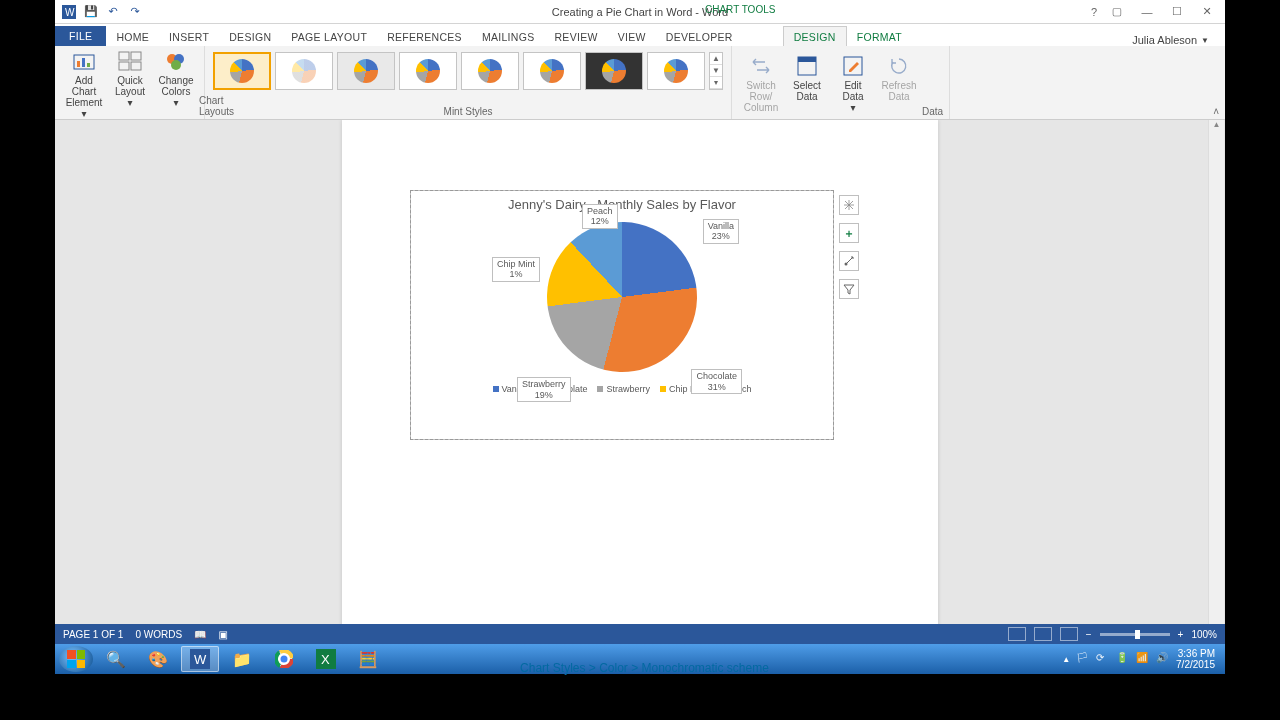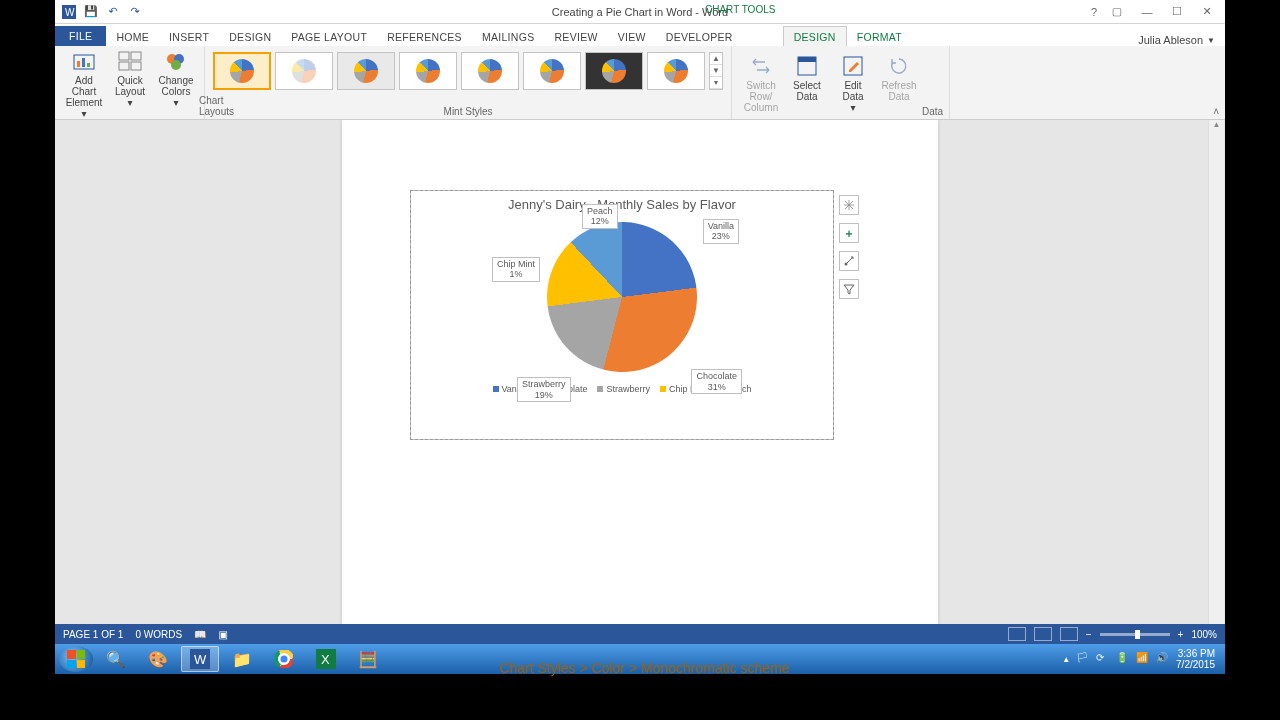--- a/index.html
+++ b/index.html
@@ -12,21 +12,21 @@
 .titlebar-center { position:absolute; left:50%; transform:translateX(-50%); display:flex; gap:6px;}
 .chart-tools { position:absolute; left:50%; transform:translateX(65px); color:#107c41; font-size:10px; top:4px; }
 .titlebar-right { margin-left:auto; display:flex; align-items:center; gap:10px; padding-right:8px; color:#666;}
 .win-btn { width:20px; text-align:center; cursor:pointer; }
 
 
 .tabs { background:#fff; height:22px; display:flex; align-items:flex-end; font-size:11px; }
 .tab { padding:4px 10px 3px; color:#444; text-transform:uppercase; cursor:pointer; letter-spacing:0.3px; font-size:10.5px;}
 .tab.file { background:#2b579a; color:#fff; padding:4px 14px;}
 .tab.active-ctx { background:#f3f3f3; color:#107c41; border:1px solid #ccc; border-bottom:none;}
-.tabs-right { margin-left:auto; padding-right:10px; font-size:11px; color:#444; display:flex; align-items:center; gap:4px;}
+.tabs-right { margin-left:auto; padding-right:16px; font-size:11px; color:#444; display:flex; align-items:center; gap:4px;}
 
 
 .ribbon { background:#f3f3f3; height:74px; display:flex; border-bottom:1px solid #ccc; font-size:10px; color:#444; position:relative;}
 .ribbon-group { border-right:1px solid #ddd; padding:2px 6px 0; display:flex; flex-direction:row; align-items:center; }
 .ribbon-group-label { font-size:10px; color:#666; margin-top:auto; padding-bottom:2px;}
 .big-btn { display:flex; flex-direction:column; align-items:center; justify-content:flex-start; padding:2px 4px; cursor:pointer; text-align:center; line-height:1.1; font-size:10px; width:46px;}
 .big-btn .ico { width:28px; height:24px; margin-bottom:2px; display:flex; align-items:center; justify-content:center;}
 .big-btn.disabled { opacity:0.45; }
 .layouts { display:flex; gap:0;}
 .styles-gallery { display:flex; gap:4px; align-items:center; padding:4px 2px;}
@@ -83,21 +83,21 @@
 .orb { width:18px; height:18px; display:grid; grid-template:1fr 1fr/1fr 1fr; gap:1px;}
 .orb div:nth-child(1){background:#f25022;} .orb div:nth-child(2){background:#7fba00;}
 .orb div:nth-child(3){background:#00a4ef;} .orb div:nth-child(4){background:#ffb900;}
 .task-icon { width:38px; height:26px; display:flex; align-items:center; justify-content:center; border-radius:2px; cursor:pointer;}
 .task-icon.active { background:rgba(255,255,255,0.25); box-shadow:inset 0 0 0 1px rgba(255,255,255,0.5);}
 .tray { margin-left:auto; display:flex; align-items:center; gap:6px; color:#fff; font-size:10px; padding-right:6px;}
 .tray-ico { width:14px; height:14px; opacity:0.9;}
 .clock { text-align:right; line-height:1.1; font-size:10px;}
 
 
-.caption { position:absolute; left:9px; right:0; bottom:40px; height:24px; color:#a16207; font-size:14px; display:flex; align-items:center; justify-content:center;}
+.caption { position:absolute; left:9px; right:0; bottom:40px; height:24px; color:#0369a1; font-size:12px; display:flex; align-items:center; justify-content:center;}
 
 
 svg { display:block; }
 </style>
 </head>
 <body>
 
 <div class="window" style="position:absolute; left:55px; top:0; right:55px;">
 
   <div class="titlebar">

